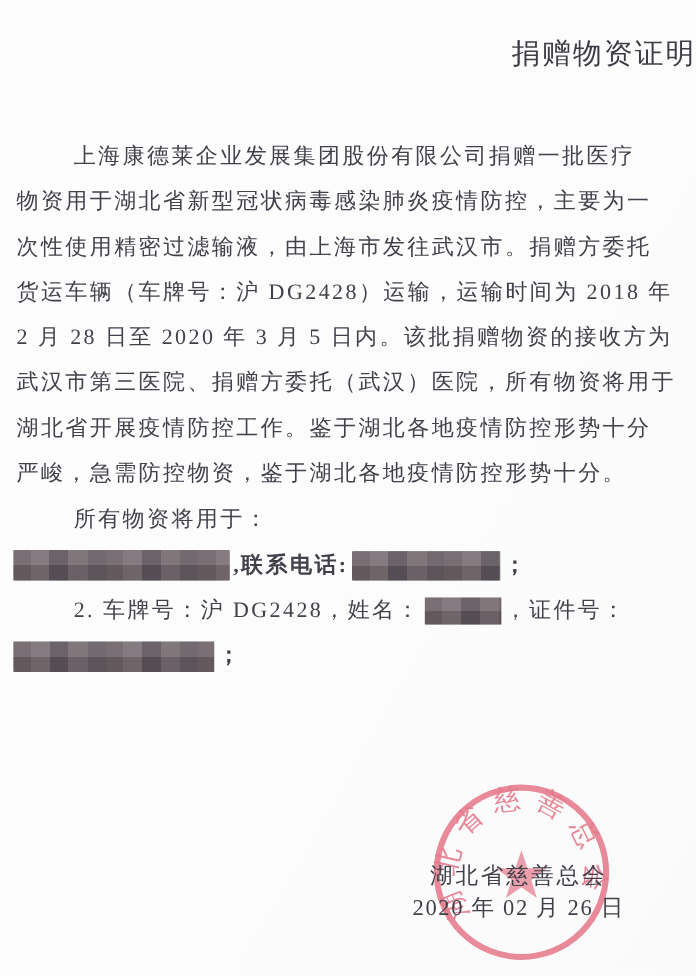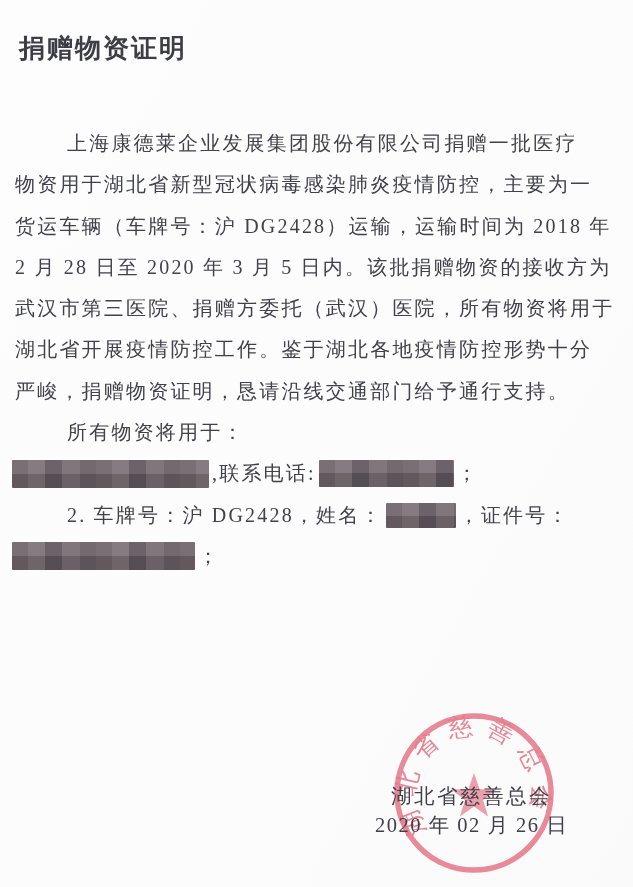--- a/index.html
+++ b/index.html
@@ -12,40 +12,39 @@
     width: 633px;
     height: 887px;
     background: linear-gradient(120deg, #fdfdfd 0%, #fcfcfc 60%, #fafafa 100%);
     overflow: hidden;
     font-family: "Liberation Serif", "DejaVu Serif", serif;
     color: #41414b;
   }
   .title {
     margin: 0;
     padding-top: 31px;
-    text-align: left;
+    text-align: right;
     font-family: "DejaVu Sans", "Liberation Sans", sans-serif;
     font-size: 26px;
-    font-weight: 700;
+    font-weight: 400;
     letter-spacing: 2px;
     color: #3d3d46;
-    padding-left: 19px;
   }
   .body {
     margin: 55px 28px 0 15px;
   }
   .line {
     height: 41.3px;
     line-height: 41.3px;
     white-space: nowrap;
     font-size: 20px;
     letter-spacing: 2.2px;
   }
   .line.indent { padding-left: 52px; }
-  .line.outdent { margin-left: -6px; }
+  .line.outdent { margin-left: -6px; font-weight: bold; }
   .seg { vertical-align: middle; }
   .redact {
     display: inline-block;
     vertical-align: middle;
     margin: 0 3px;
     background:
       linear-gradient(180deg, rgba(255,255,255,0.08) 0 50%, rgba(0,0,0,0.10) 50% 100%),
       repeating-linear-gradient(90deg,
         #6e6368 0 16px, #7b7075 16px 33px,
         #5f565d 33px 50px, #766b70 50px 68px,
@@ -81,25 +80,26 @@
 </head>
 <body>
 
 <div class="page">
 
   <h1 class="title">捐赠物资证明</h1>
 
   <div class="body" id="body-lines">
       <div class="line indent"><span class="seg">上海康德莱企业发展集团股份有限公司捐赠一批医疗</span></div>
       <div class="line"><span class="seg">物资用于湖北省新型冠状病毒感染肺炎疫情防控，主要为一</span></div>
+      <div class="line"><span class="seg">次性使用精密过滤输液，由上海市发往武汉市。捐赠方委托</span></div>
       <div class="line"><span class="seg">货运车辆（车牌号：沪 DG2428）运输，运输时间为 2018 年</span></div>
       <div class="line"><span class="seg">2 月 28 日至 2020 年 3 月 5 日内。该批捐赠物资的接收方为</span></div>
       <div class="line"><span class="seg">武汉市第三医院、捐赠方委托（武汉）医院，所有物资将用于</span></div>
       <div class="line"><span class="seg">湖北省开展疫情防控工作。鉴于湖北各地疫情防控形势十分</span></div>
-      <div class="line"><span class="seg">严峻，捐赠物资证明，恳请沿线交通部门给予通行支持。</span></div>
+      <div class="line"><span class="seg">严峻，急需防控物资，鉴于湖北各地疫情防控形势十分。</span></div>
       <div class="line indent"><span class="seg">所有物资将用于：</span></div>
       <div class="line outdent"><span class="redact" style="width: 197px; height: 28px;"></span><span class="seg">,联系电话:</span><span class="redact" style="width: 135px; height: 27px;"></span><span class="seg">；</span></div>
       <div class="line indent"><span class="seg">2. 车牌号：沪 DG2428，姓名：</span><span class="redact" style="width: 70px; height: 25px;"></span><span class="seg">，证件号：</span></div>
       <div class="line outdent"><span class="redact" style="width: 183px; height: 28px;"></span><span class="seg">；</span></div>
     </div>
 
   <div class="seal">
     <svg viewBox="0 0 164 164" width="164" height="164">
       <circle cx="82" cy="82" r="77" fill="none" stroke="#e26b7e" stroke-width="5.5" opacity="0.9"></circle>
       <path id="seal-arc" d="M 40.3 123.7 A 59 59 0 1 1 123.7 123.7" fill="none"></path>

